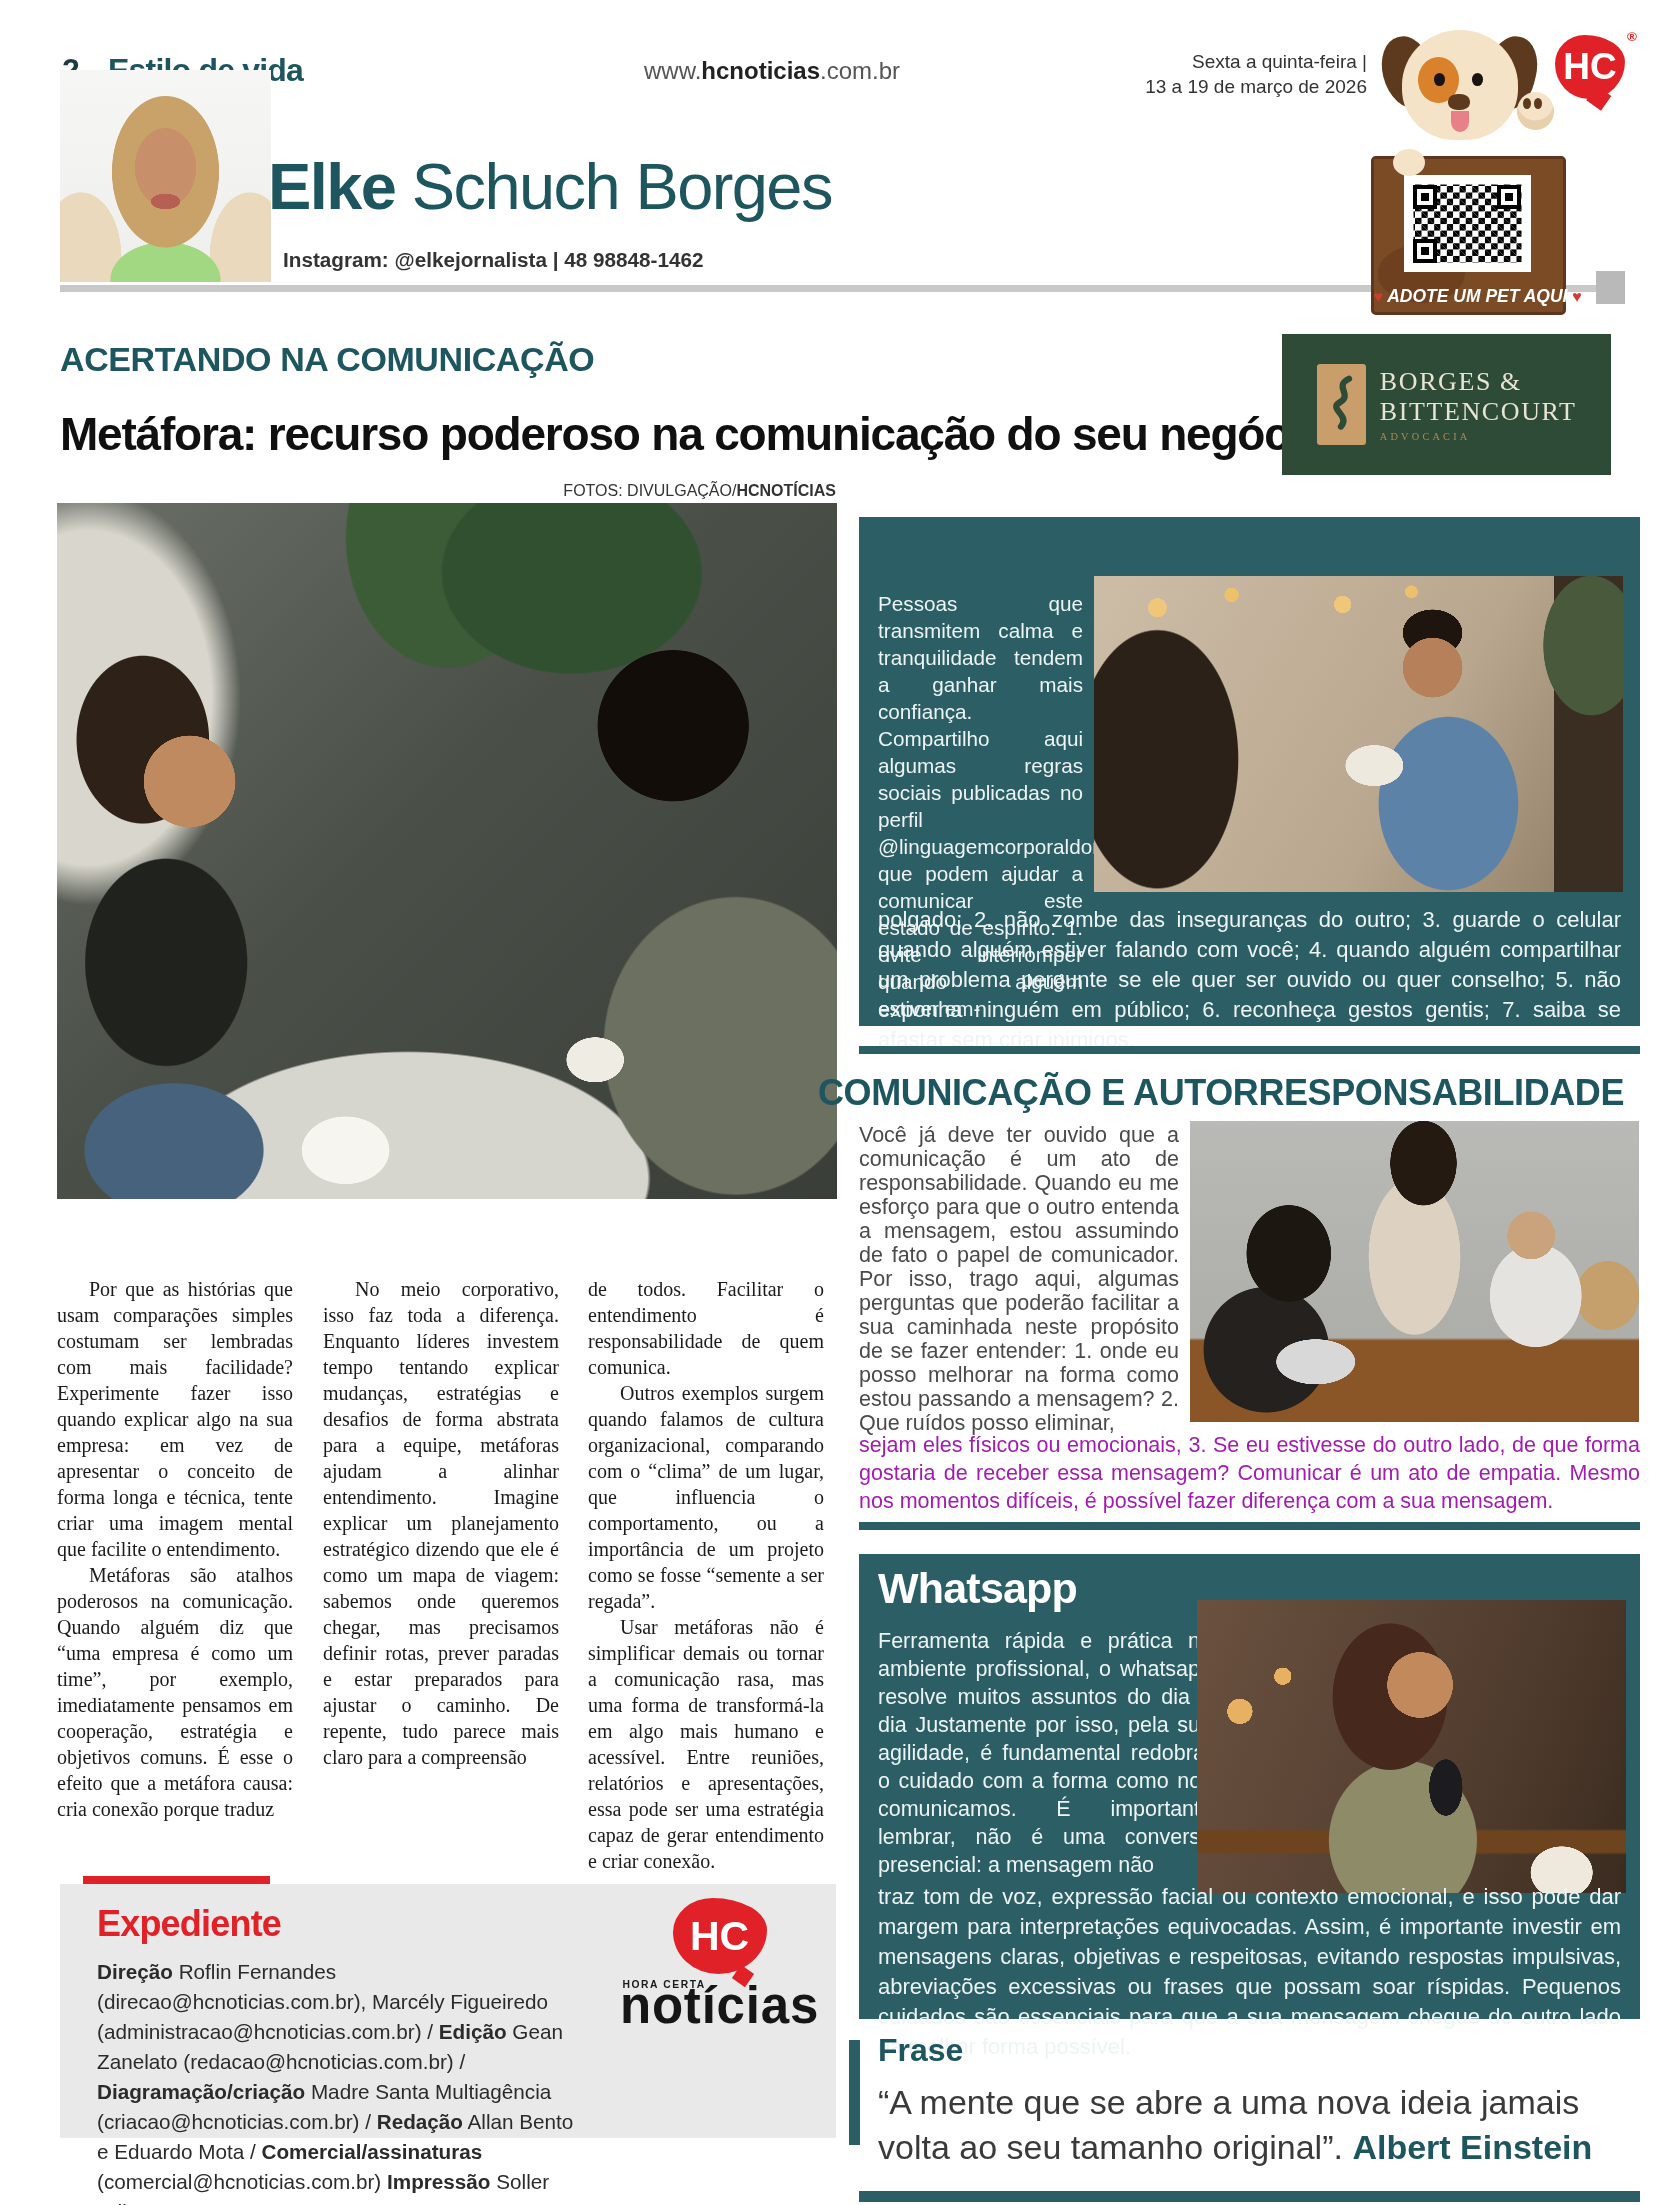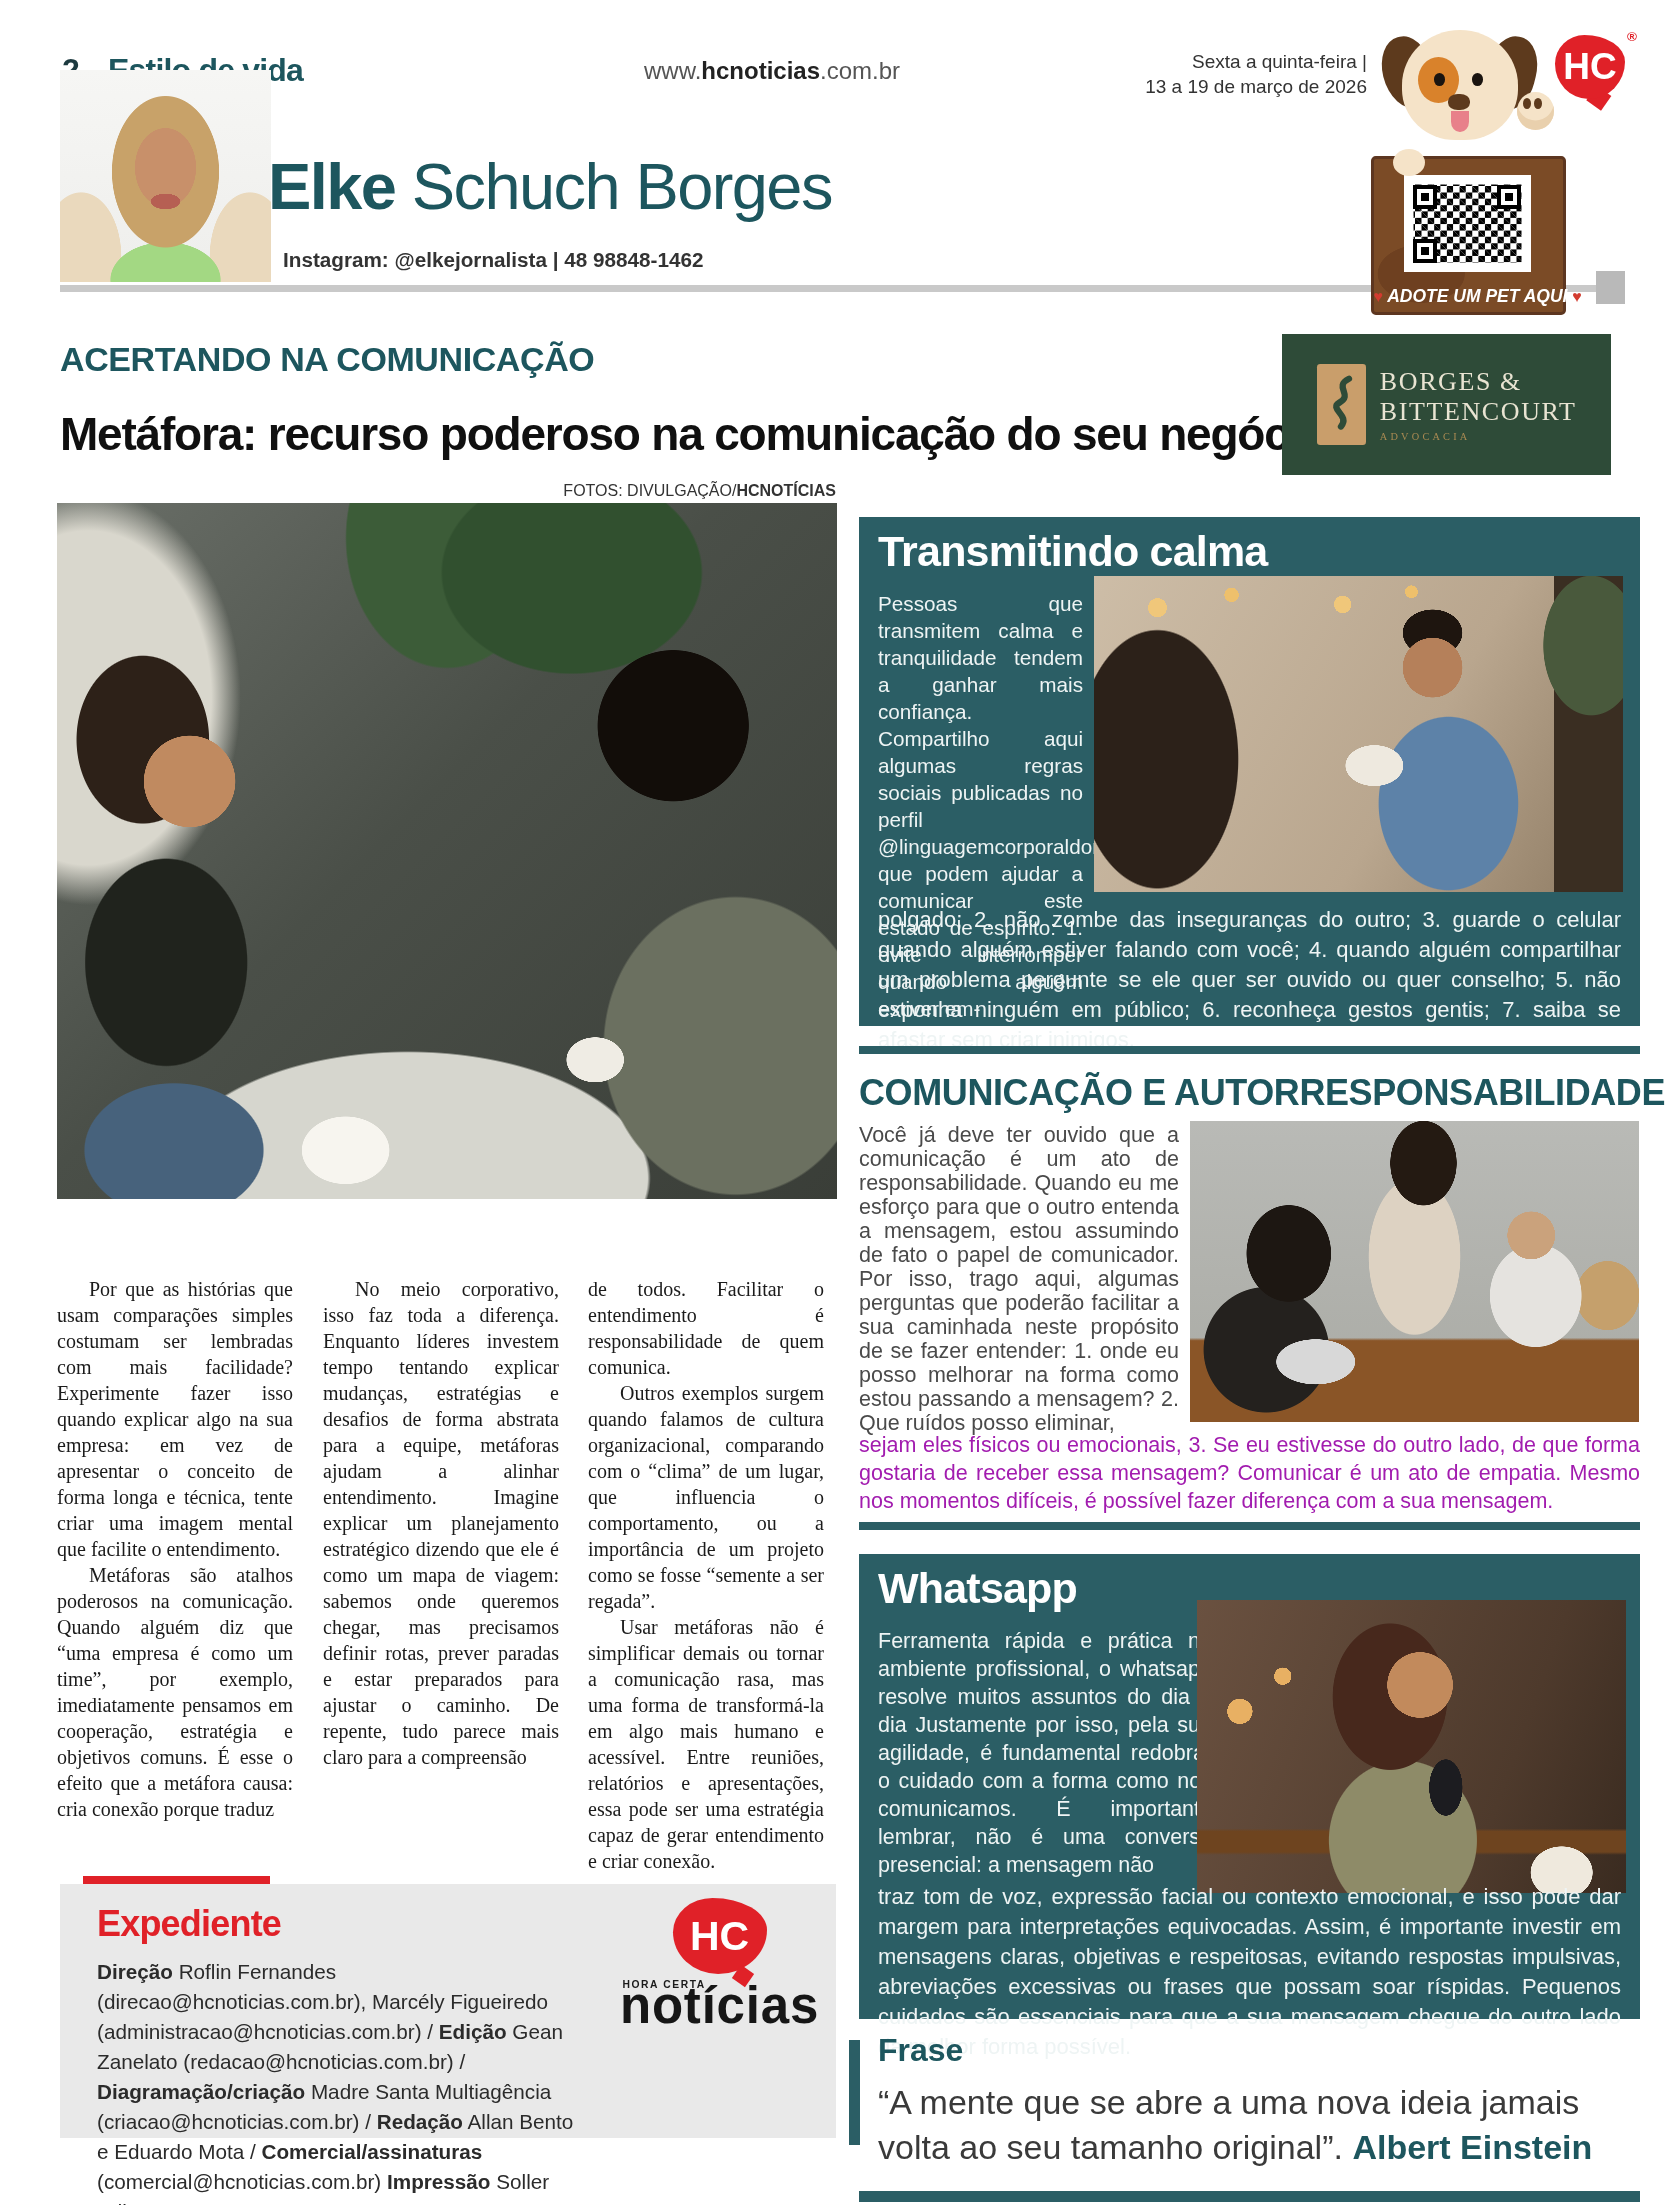--- a/index.html
+++ b/index.html
@@ -98,21 +98,21 @@
       radial-gradient(circle 30px at 64% 29%,#b5805a 0 99%,rgba(0,0,0,0) 100%),
       radial-gradient(ellipse 37px 29px at 64% 18%,#1e150f 0 80%,rgba(0,0,0,0) 81%),
       radial-gradient(ellipse 99px 123px at 67% 72%,#5d82a8 0 70%,rgba(0,0,0,0) 71%),
       radial-gradient(ellipse 107px 171px at 12% 58%,#2c2119 0 75%,rgba(0,0,0,0) 76%),
       radial-gradient(ellipse 68px 99px at 94% 22%,#49593c 0 70%,rgba(0,0,0,0) 71%),
       linear-gradient(90deg,rgba(0,0,0,0) 0 87%,#3a2e22 87%),
       linear-gradient(120deg,#cdbda7,#b9a68e 60%,#8d7a62);}
   .calma-bottom{position:absolute;left:19px;top:388px;width:743px;font-size:22px;line-height:30px;text-align:justify;}
   .teal-rule{position:absolute;left:859px;width:781px;height:8px;background:#2b5e65;}
   .rule1{top:1046px;} .rule2{top:1522px;} .rule3{top:2191px;height:11px;}
-  .auto-title{position:absolute;left:859px;top:1072px;font-size:36px;font-weight:800;color:#1d565e;letter-spacing:-0.4px;}
+  .auto-title{position:absolute;left:818px;top:1072px;font-size:36px;font-weight:800;color:#1d565e;letter-spacing:-0.4px;}
   .auto-left{position:absolute;left:859px;top:1123px;width:320px;font-size:21.5px;line-height:24px;color:#4a4a4a;text-align:justify;}
   .auto-photo{position:absolute;left:1190px;top:1121px;width:449px;height:301px;
     background-image:
       radial-gradient(ellipse 56px 32px at 28% 80%,#d8d8d8 0 70%,rgba(0,0,0,0) 71%),
       radial-gradient(ellipse 44px 56px at 52% 14%,#241a12 0 75%,rgba(0,0,0,0) 76%),
       radial-gradient(ellipse 65px 111px at 50% 45%,#ddd2c2 0 70%,rgba(0,0,0,0) 71%),
       radial-gradient(ellipse 56px 64px at 22% 44%,#1d1712 0 75%,rgba(0,0,0,0) 76%),
       radial-gradient(ellipse 89px 89px at 17% 76%,#24211e 0 70%,rgba(0,0,0,0) 71%),
       radial-gradient(circle 24px at 76% 38%,#caa27c 0 99%,rgba(0,0,0,0) 100%),
       radial-gradient(ellipse 65px 73px at 77% 58%,#e5e3df 0 70%,rgba(0,0,0,0) 71%),
@@ -227,21 +227,20 @@
   <div class="art-col c2">
       <p class="para">No meio corporativo, isso faz toda a diferença. Enquanto líderes investem tempo tentando explicar mudanças, estratégias e desafios de forma abstrata para a equipe, metáforas ajudam a alinhar entendimento. Imagine explicar um planejamento estratégico dizendo que ele é como um mapa de viagem: sabemos onde queremos chegar, mas precisamos definir rotas, prever paradas e estar preparados para ajustar o caminho. De repente, tudo parece mais claro para a compreensão</p>
     </div>
   <div class="art-col c3">
       <p class="para noindent">de todos. Facilitar o entendimento é responsabilidade de quem comunica.</p>
       <p class="para">Outros exemplos surgem quando falamos de cultura organizacional, comparando com o “clima” de um lugar, que influencia o comportamento, ou a importância de um projeto como se fosse “semente a ser regada”.</p>
       <p class="para">Usar metáforas não é simplificar demais ou tornar a comunicação rasa, mas uma forma de transformá-la em algo mais humano e acessível. Entre reuniões, relatórios e apresentações, essa pode ser uma estratégia capaz de gerar entendimento e criar conexão.</p>
     </div>
 
   <div class="teal-box box-calma">
-    <div class="box-title">Transmitindo calma</div>
     <div class="calma-left">Pessoas que transmitem calma e tranquilidade tendem a ganhar mais confiança. Compartilho aqui algumas regras sociais publicadas no perfil @linguagemcorporaldominante que podem ajudar a comunicar este estado de espírito: 1. evite interromper quando alguém estiver em-</div>
     <div class="calma-photo"></div>
     <div class="calma-bottom">polgado; 2. não zombe das inseguranças do outro; 3. guarde o celular quando alguém estiver falando com você; 4. quando alguém compartilhar um problema pergunte se ele quer ser ouvido ou quer conselho; 5. não exponha ninguém em público; 6. reconheça gestos gentis; 7. saiba se afastar sem criar inimigos.</div>
   </div>
 
   <div class="teal-rule rule1"></div>
 
   <div class="auto-title">COMUNICAÇÃO E AUTORRESPONSABILIDADE</div>
   <div class="auto-left">Você já deve ter ouvido que a comunicação é um ato de responsabilidade. Quando eu me esforço para que o outro entenda a mensagem, estou assumindo de fato o papel de comunicador. Por isso, trago aqui, algumas perguntas que poderão facilitar a sua caminhada neste propósito de se fazer entender: 1. onde eu posso melhorar na forma como estou passando a mensagem? 2. Que ruídos posso eliminar,</div>
   <div class="auto-photo"></div>

